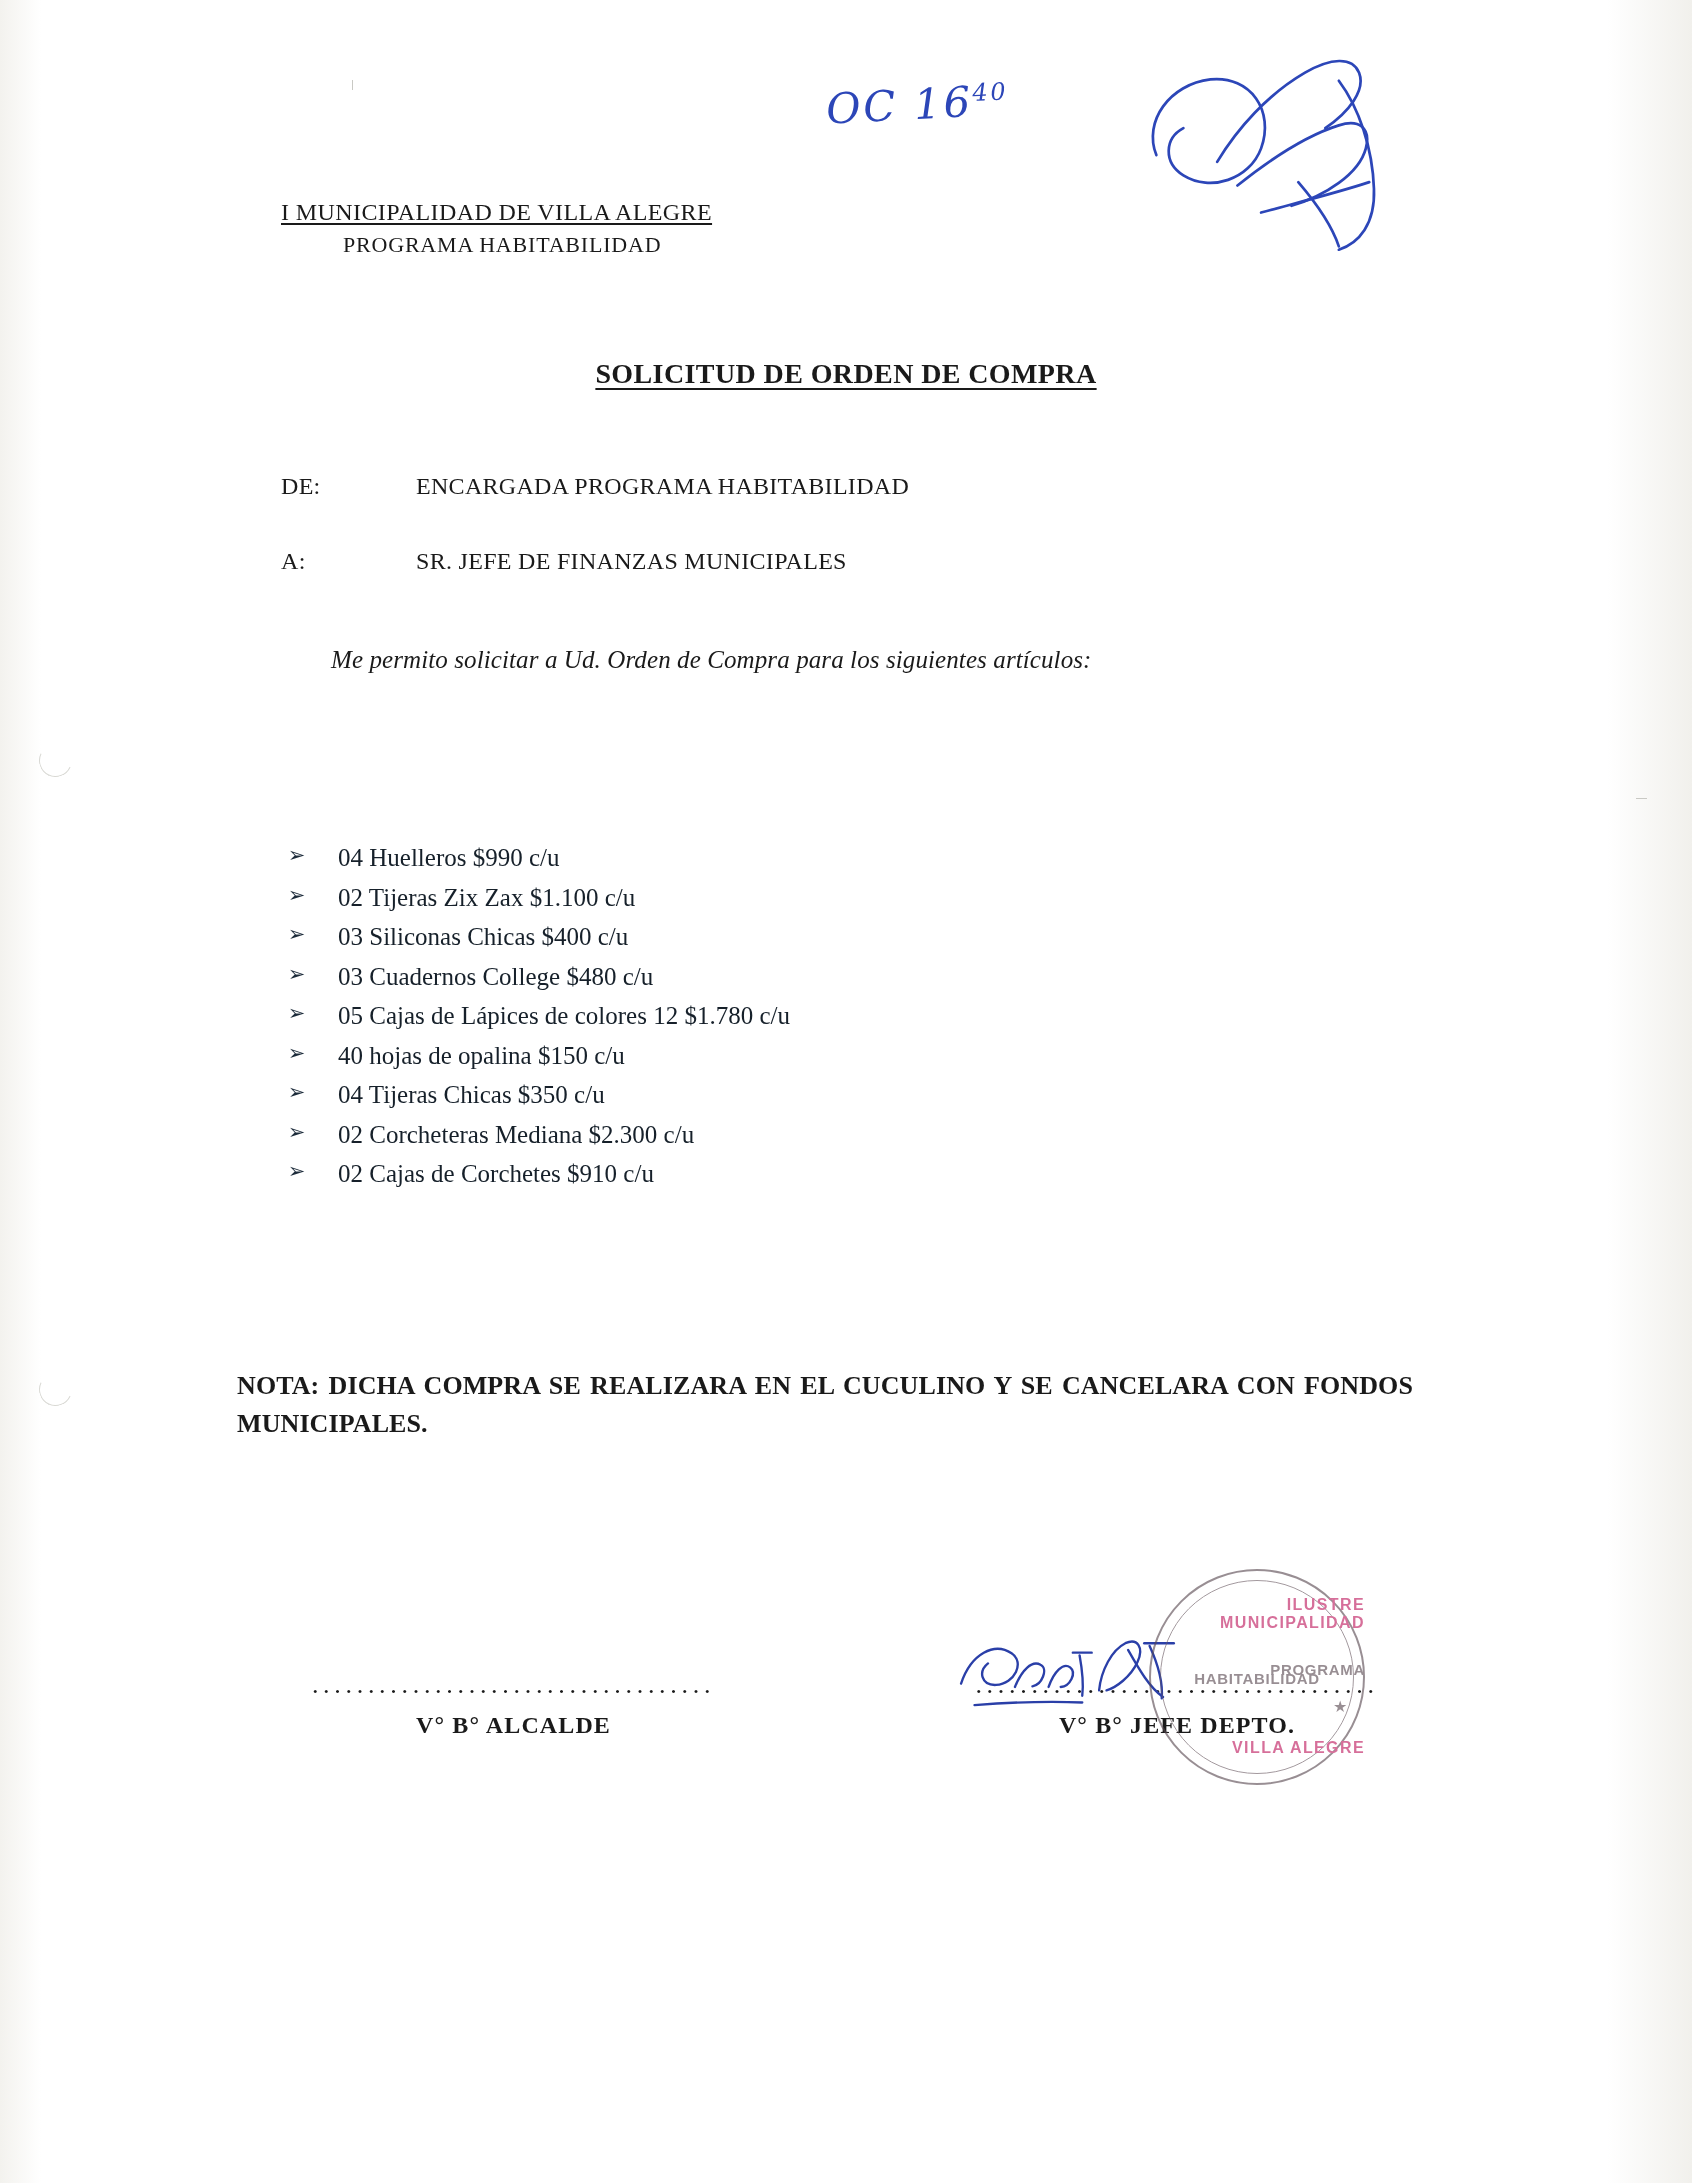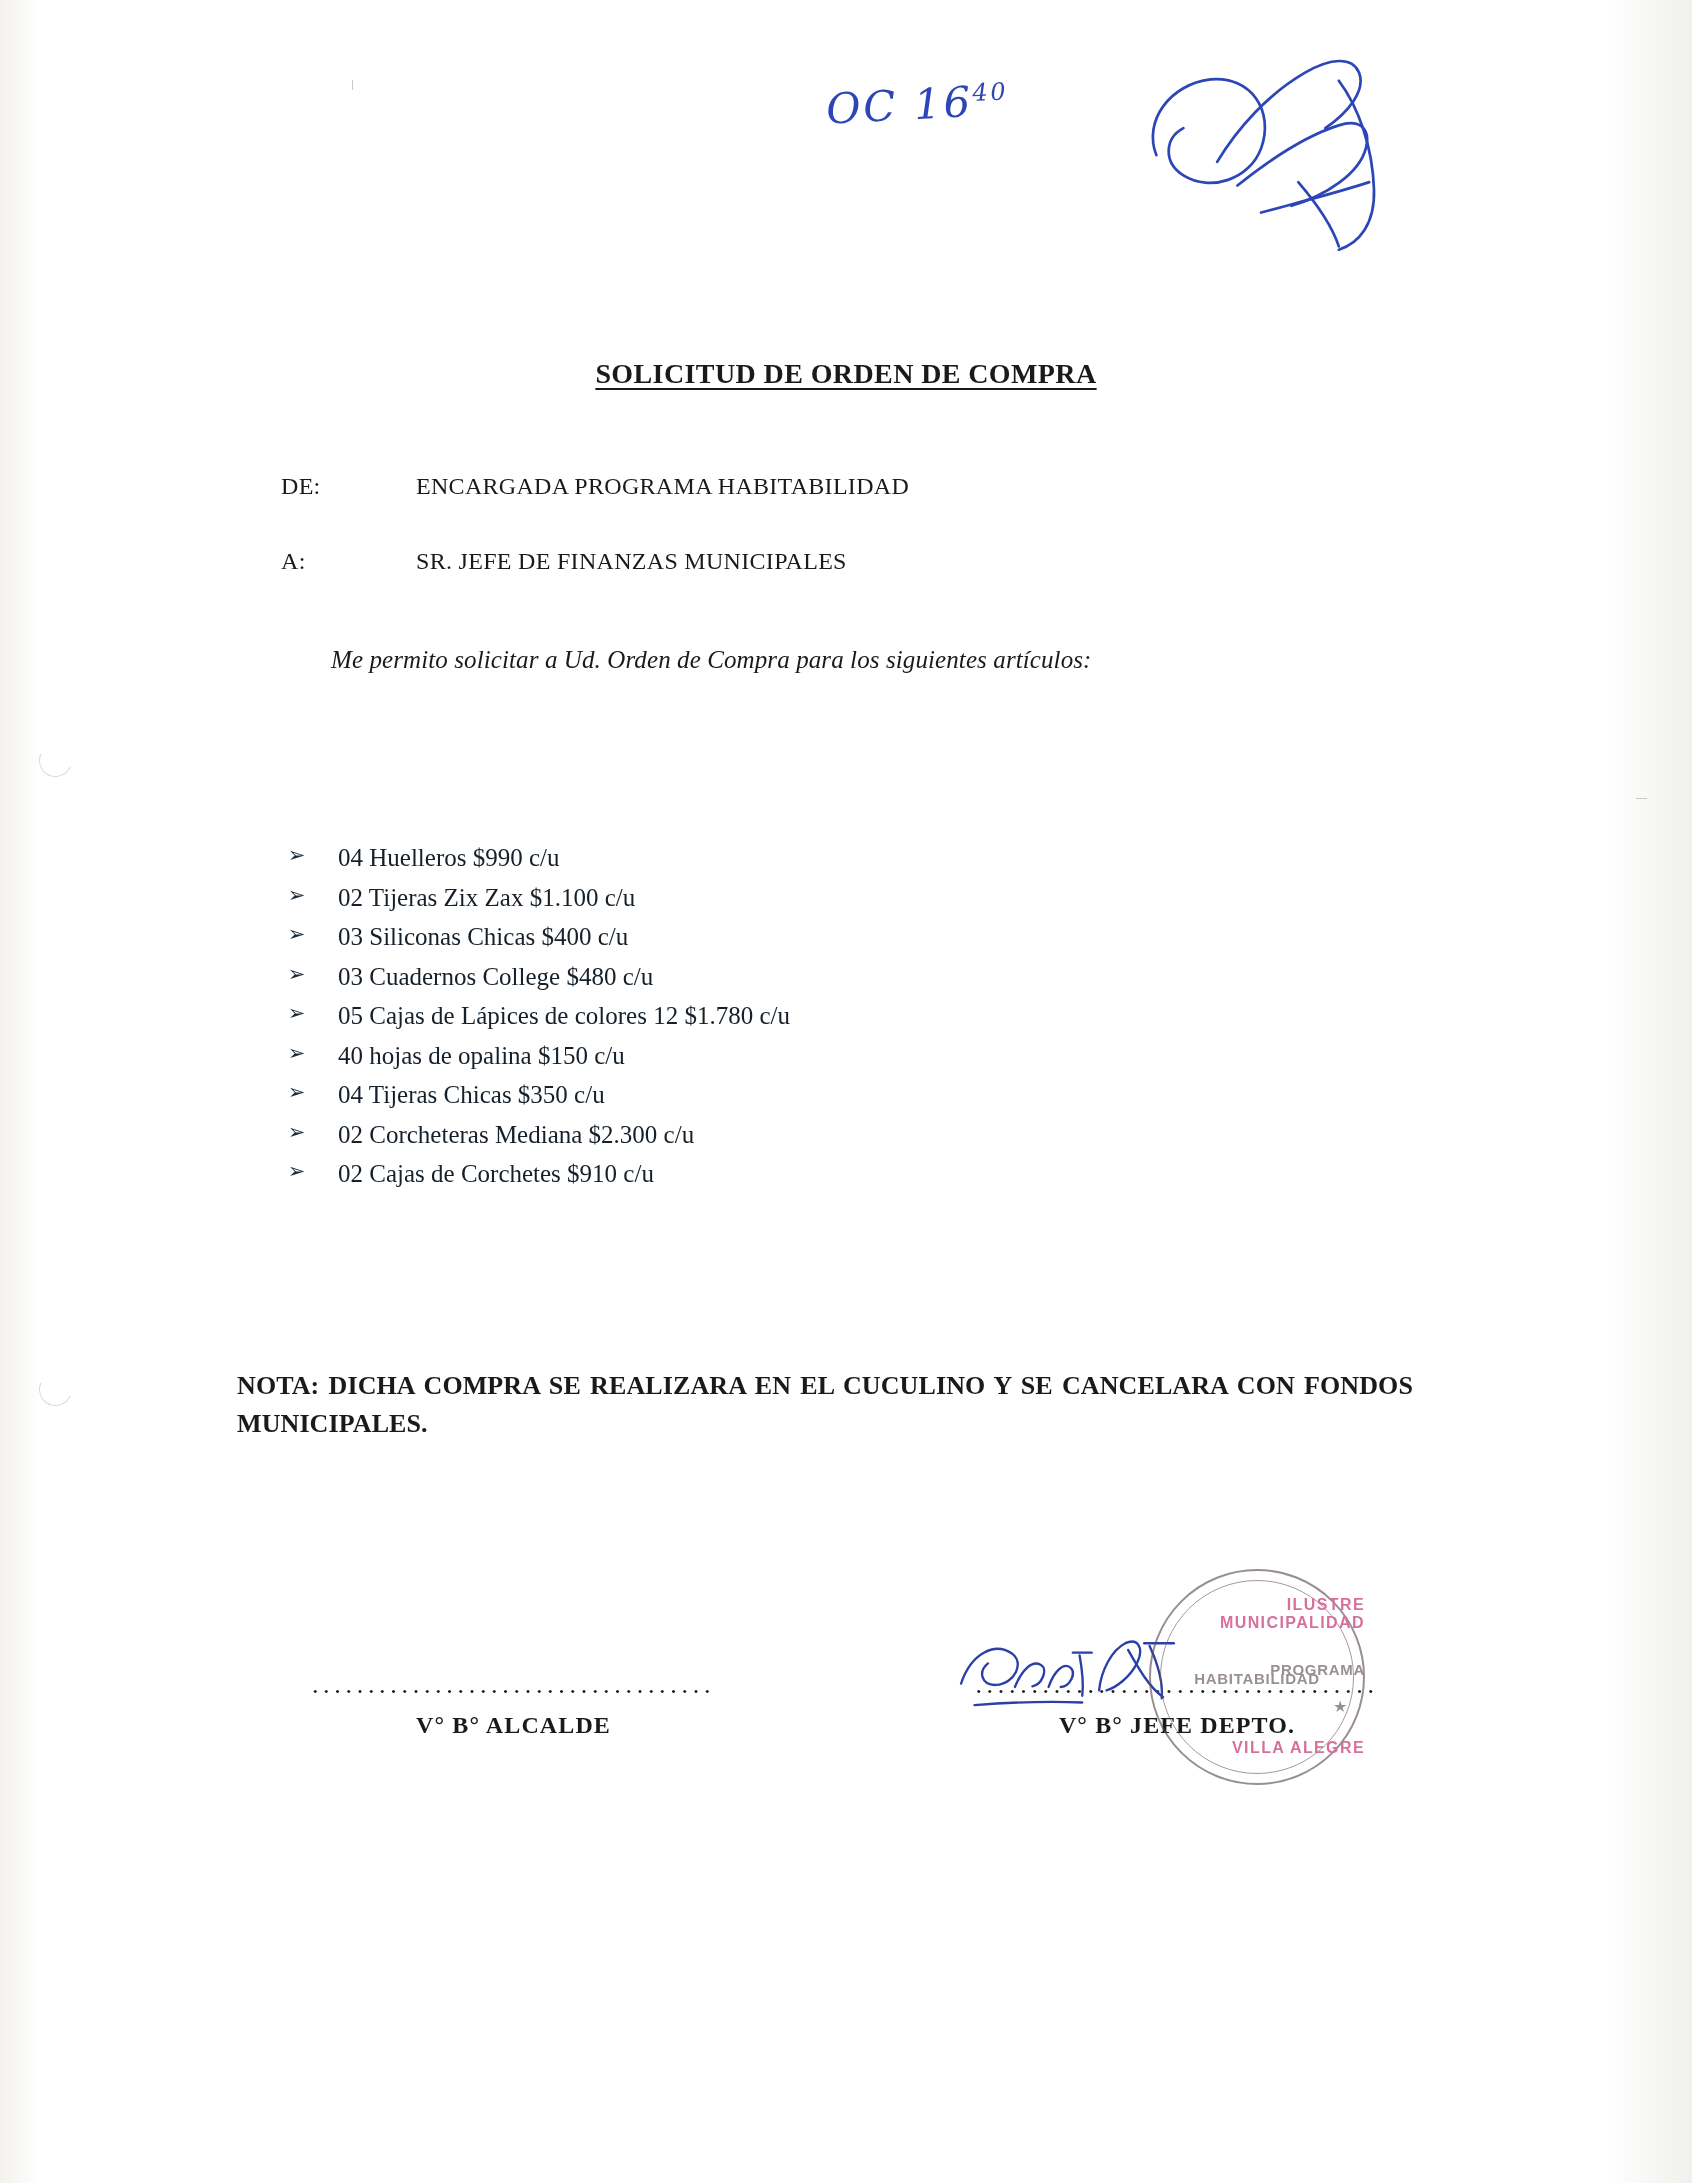--- a/index.html
+++ b/index.html
@@ -267,20 +267,24 @@
     <g fill="none" stroke="#2c46b8" stroke-width="4" stroke-linecap="round">
       <path d="M30 160 C10 110, 50 55, 110 48 C170 42, 205 95, 185 150 C168 196, 110 215, 70 190 C40 171, 42 135, 70 120"></path>
       <path d="M120 170 C150 120, 195 70, 250 38 C288 16, 320 14, 330 38 C340 64, 315 96, 280 120"></path>
       <path d="M150 205 C200 165, 255 130, 300 116 C330 106, 348 120, 340 150 C330 188, 280 220, 230 235"></path>
       <path d="M185 245 C240 230, 300 215, 345 200"></path>
       <path d="M300 50 C330 90, 350 150, 352 210 C354 262, 330 290, 300 300"></path>
       <path d="M240 200 C270 235, 290 265, 300 295"></path>
     </g>
   </svg>
 
+  <div class="letterhead">
+    <div class="line1">I MUNICIPALIDAD DE VILLA ALEGRE</div>
+    <div class="line2">PROGRAMA  HABITABILIDAD</div>
+  </div>
 
   <div class="doc-title">
     <span>SOLICITUD DE ORDEN DE COMPRA</span>
   </div>
 
   <div class="field field-de">
     <span class="label">DE:</span><span>ENCARGADA PROGRAMA HABITABILIDAD</span>
   </div>
   <div class="field field-a">
     <span class="label">A:</span><span>SR. JEFE DE FINANZAS MUNICIPALES</span>

